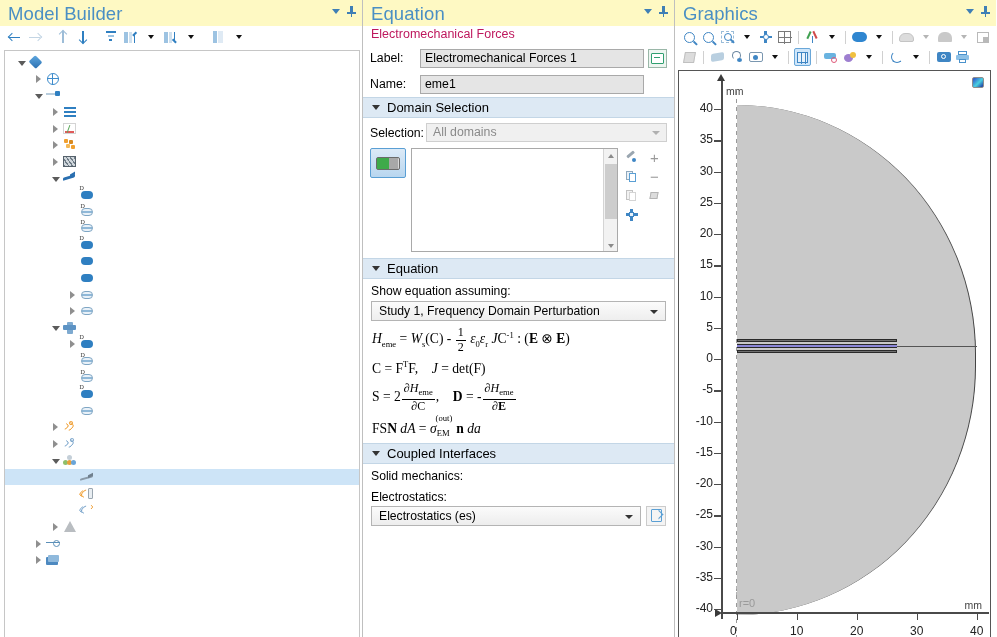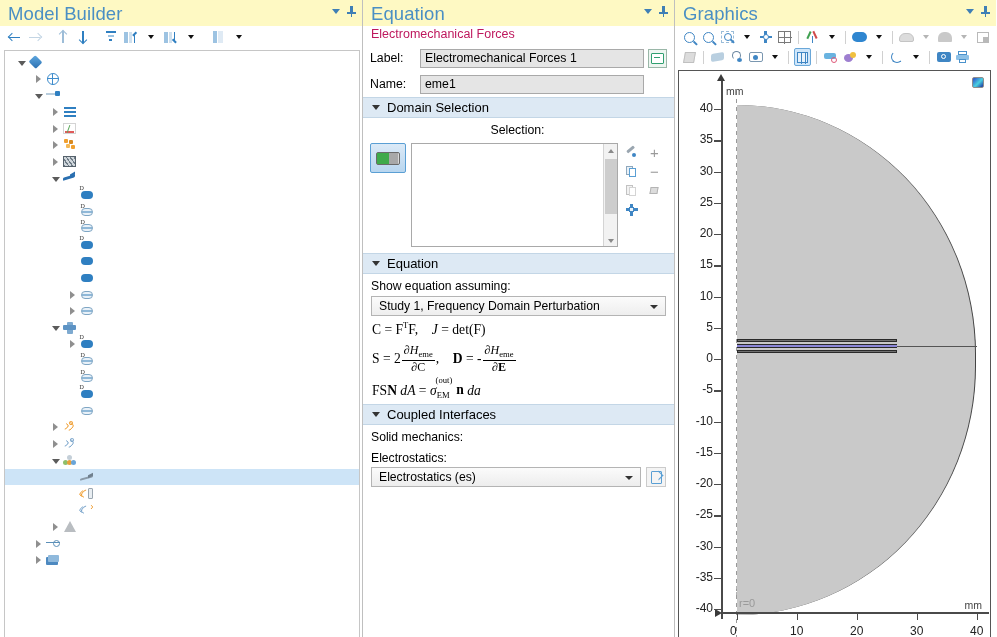--- a/index.html
+++ b/index.html
@@ -252,21 +252,21 @@
     font-size: 13px;
     border-top: 1px solid #c3d6e6;
     border-bottom: 1px solid #c3d6e6;
   }
   .sect-tri {
     width:0;height:0;
     border-left:4.5px solid transparent;
     border-right:4.5px solid transparent;
     border-top:5.5px solid #333;
   }
-  .sel-row { display:flex; align-items:center; padding: 5px 7px 2px 7px; flex-direction: column; }
+  .sel-row { display:flex; align-items:center; padding: 5px 7px 2px 7px; }
   .sel-lab { width:56px; font-size:12.3px; }
   .sel-combo {
     flex:1; height:19px;
     border:1px solid #cfcfcf;
     background:#f0f0f0;
     color:#8a8a8a;
     font-size:12.3px;
     padding-left:6px; line-height:17px;
     position: relative;
   }
@@ -831,20 +831,24 @@
         <div class="s-input" style="margin-right:23px">eme1</div>
       </div>
 
       <div class="sect-head">
         <div class="sect-tri"></div>
         <span>Domain Selection</span>
       </div>
 
       <div class="sel-row">
         <div class="sel-lab">Selection:</div>
+        <div class="sel-combo">
+          <span>All domains</span>
+          <div class="cb-arrow"></div>
+        </div>
       </div>
 
       <div class="dom-wrap">
         <div class="dom-toggle">
           <div class="sw">
               <i></i>
               <u></u>
             </div>
         </div>
         <div class="dom-list" id="dom-list">
@@ -905,20 +909,25 @@
         <span>Equation</span>
       </div>
 
       <div class="eqn-area">
         <div class="eqn-label">Show equation assuming:</div>
         <div class="eqn-combo">
           <span>Study 1, Frequency Domain Perturbation</span>
           <div class="cb-arrow"></div>
         </div>
 
+        <div class="math">
+          <i>H</i><sub>eme</sub> = <i>W</i><sub>s</sub>(C) -
+          <span class="frac"><span class="n">1</span><span class="d">2</span></span>
+          <i>ε</i><sub>0</sub><i>ε</i><sub>r</sub> <i>J</i>C<sup>-1</sup> : (<span class="bf">E</span> ⊗ <span class="bf">E</span>)
+        </div>
         <div class="math">
           C = F<sup>T</sup>F, &nbsp;&nbsp; <i>J</i> = det(F)
         </div>
         <div class="math" style="margin-top:7px">
           S = 2<span class="frac"><span class="n">∂<i>H</i><sub>eme</sub></span><span class="d">∂C</span></span>, &nbsp;&nbsp;
           <span class="bf">D</span> = -<span class="frac"><span class="n">∂<i>H</i><sub>eme</sub></span><span class="d">∂<span class="bf">E</span></span></span>
         </div>
         <div class="math" style="margin-top:7px">
           FS<span class="bf">N</span> <i>dA</i> = <i>σ</i><sub>EM</sub><sup style="position:relative;top:-6px;left:-14px">(out)</sup><span class="bf" style="margin-left:-10px">n</span> <i>da</i>
         </div>

